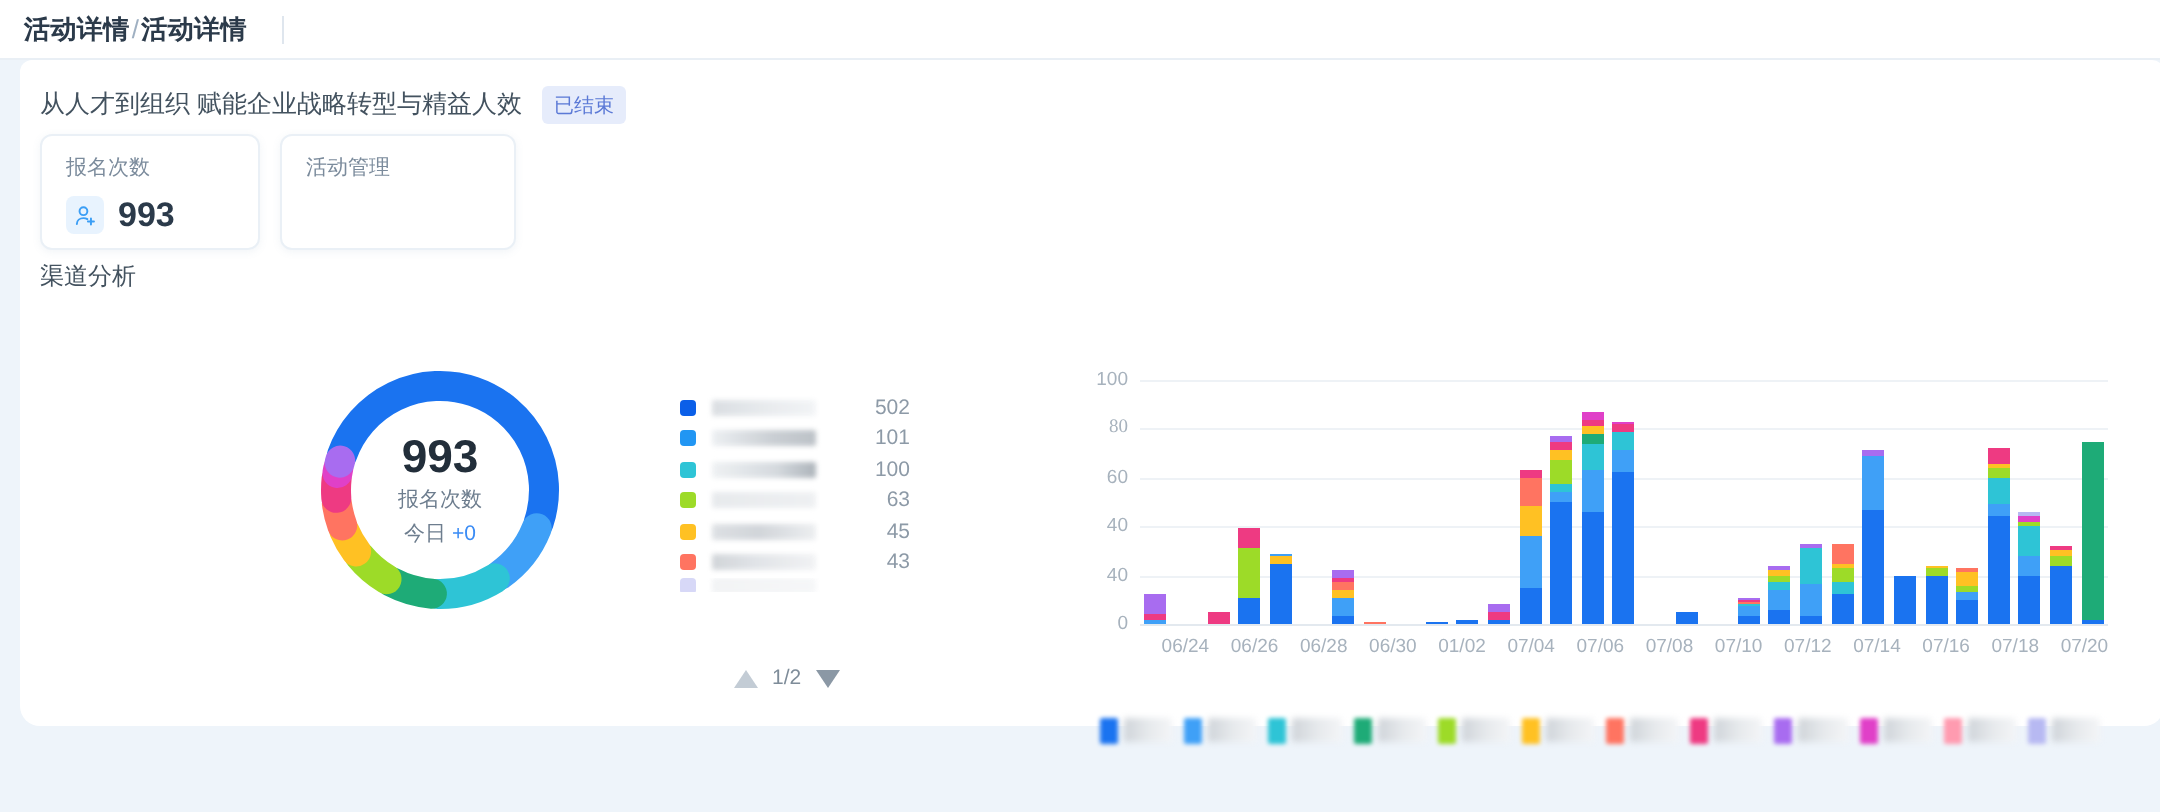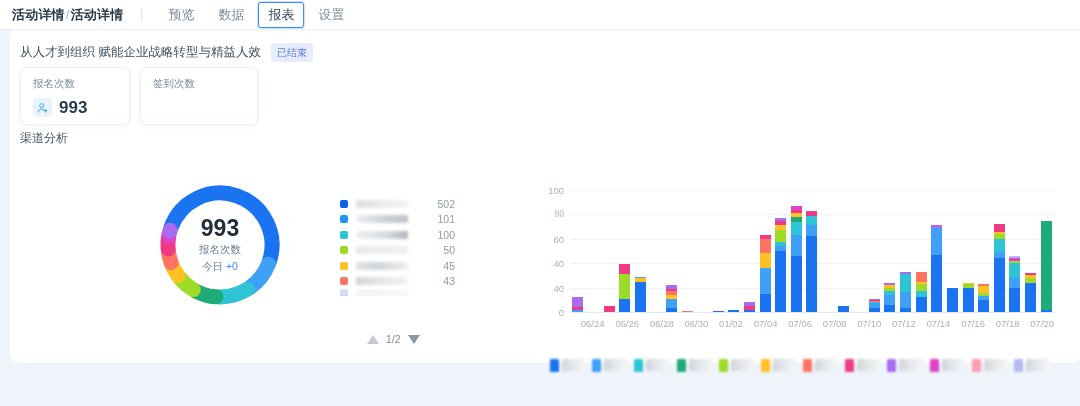--- a/index.html
+++ b/index.html
@@ -138,26 +138,20 @@
 </head>
 <body>
 
 <div class="page">
 
   <div class="topbar">
     <div class="crumb">
       <span>活动详情</span><span class="sep">/</span><span>活动详情</span>
     </div>
     <div class="vdiv"></div>
-    <div class="tabs">
-      <div class="tab">预览</div>
-      <div class="tab">数据</div>
-      <div class="tab active">报表</div>
-      <div class="tab">设置</div>
-    </div>
   </div>
 
   <div class="card">
 
     <div class="evt-row">
       <span class="evt-title">从人才到组织 赋能企业战略转型与精益人效</span>
       <span class="badge">已结束</span>
     </div>
 
     <div class="stats">
@@ -168,21 +162,21 @@
             <svg width="12" height="12" viewBox="0 0 16 16" fill="none" stroke="#3b9ef5" stroke-width="1.3">
               <circle cx="6.3" cy="4.8" r="2.6"></circle>
               <path d="M1.9 13.4c0-2.5 2-4 4.4-4 1 0 1.9.25 2.6.7" stroke-linecap="round"></path>
               <path d="M11.3 9.6v4M9.3 11.6h4" stroke-linecap="round"></path>
             </svg>
           </span>
           <span class="stat-val">993</span>
         </div>
       </div>
       <div class="stat wide">
-        <div class="stat-label">签到次数</div>
+        <div class="stat-label">活动管理</div>
       </div>
     </div>
 
     <div class="section-title">渠道分析</div>
 
     <div class="donut-wrap">
       <svg id="donut-svg" width="160" height="150" viewBox="0 0 160 150">
           <path d="M 31.013012455060576 57.55651837298673 A 52 52 0 0 1 129.343283291734 91.40854637046448" stroke="#1a73f0" stroke-width="15" stroke-linecap="round" fill="none"></path>
           <path d="M 128.35039572389744 94.13737791189064 A 52 52 0 0 1 109.8183376793676 117.60125277546666" stroke="#3fa0f7" stroke-width="15" stroke-linecap="round" fill="none"></path>
           <path d="M 107.39377781470341 119.19933186190333 A 52 52 0 0 1 78.85287917908563 126.9873457085686" stroke="#2ec4d6" stroke-width="15" stroke-linecap="round" fill="none"></path>
@@ -216,21 +210,21 @@
           <span class="lg-val">101</span>
         </div>
         <div class="lg-row">
           <span class="lg-dot" style="background:#2ec4d6"></span>
           <span class="lg-name t3"></span>
           <span class="lg-val">100</span>
         </div>
         <div class="lg-row">
           <span class="lg-dot" style="background:#9ddb28"></span>
           <span class="lg-name t5"></span>
-          <span class="lg-val">50</span>
+          <span class="lg-val">63</span>
         </div>
         <div class="lg-row">
           <span class="lg-dot" style="background:#ffc123"></span>
           <span class="lg-name t6"></span>
           <span class="lg-val">45</span>
         </div>
         <div class="lg-row">
           <span class="lg-dot" style="background:#ff7461"></span>
           <span class="lg-name t7"></span>
           <span class="lg-val">43</span>

